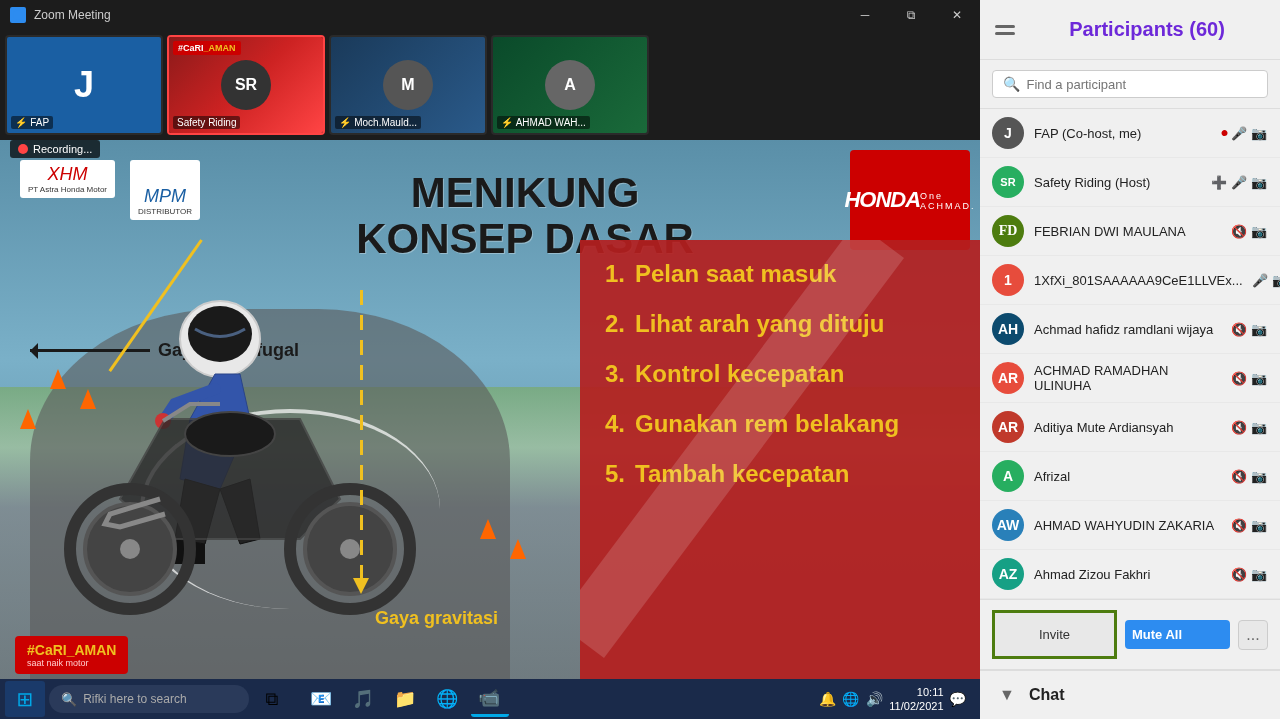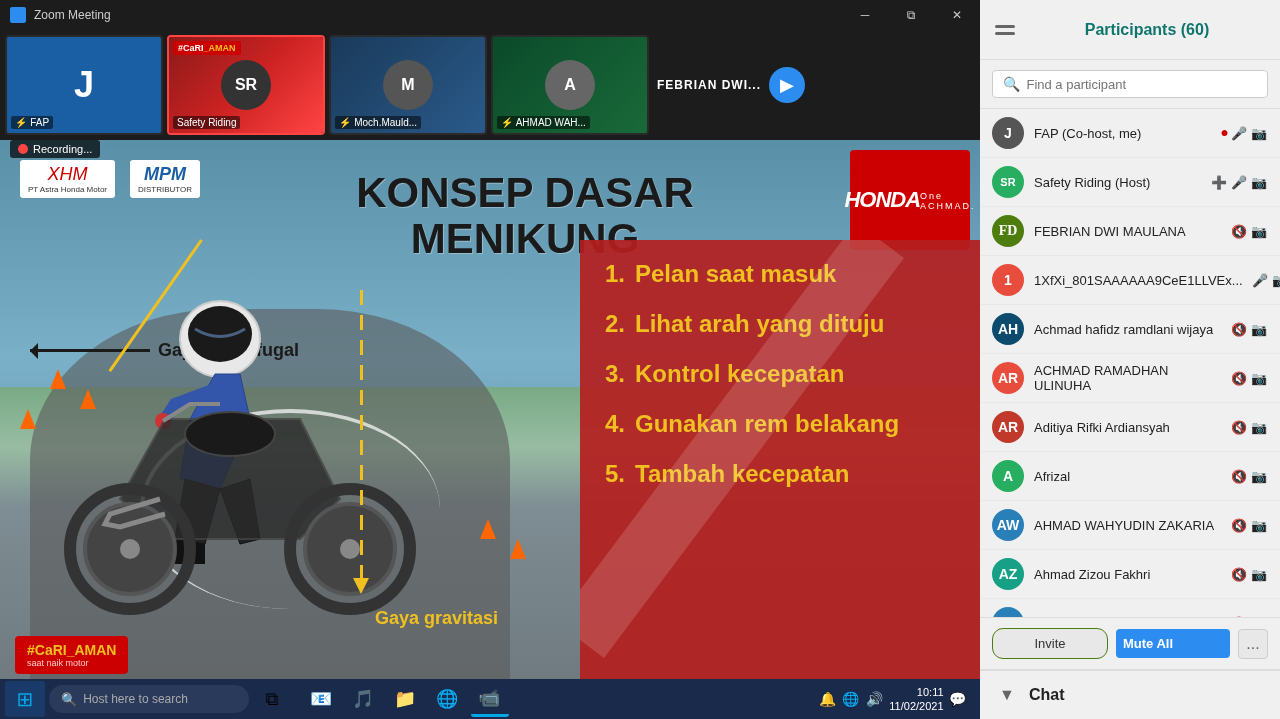--- a/index.html
+++ b/index.html
@@ -148,21 +148,21 @@
     .logo-mpm {
       position: absolute;
       top: 20px; left: 130px;
       background: white;
       padding: 4px 8px;
       border-radius: 3px;
       display: flex;
       flex-direction: column;
       align-items: center;
     }
-    .logo-mpm-text { color: #1a5fa3; font-size: 18px; font-weight: 700; font-style: italic; }
+    .logo-mpm-text { color: #1a5fa3; font-size: 18px; font-weight: 400; font-style: italic; margin-top: 22px; }
     .logo-mpm-sub { color: #333; font-size: 8px; }
 
     
     .honda-logo {
       position: absolute;
       top: 10px; right: 10px;
       width: 120px; height: 100px;
       background: #cc0000;
       border-radius: 4px;
       display: flex;
@@ -273,22 +273,22 @@
       width: 24px; height: 24px;
       display: flex;
       flex-direction: column;
       justify-content: center;
       gap: 4px;
       margin-right: 10px;
       cursor: pointer;
     }
     .sidebar-toggle-bar { width: 20px; height: 3px; background: #666; border-radius: 2px; }
     .sidebar-title {
-      color: #0f766e;
-      font-size: 16px;
+      color: #6d28d9;
+      font-size: 20px;
       font-weight: 600;
       flex: 1;
       text-align: center;
     }
 
     
     .sidebar-search {
       padding: 10px 12px;
       border-bottom: 1px solid #ddd;
     }
@@ -345,24 +345,24 @@
     
     .sidebar-footer {
       padding: 10px 12px;
       border-top: 1px solid #ddd;
       display: flex;
       gap: 8px;
       align-items: center;
     }
     .btn-invite {
       flex: 1;
-      padding: 7px;
+      padding: 14px;
       background: #e8e8e8;
-      border: 1px solid #4d7c0f;
-      border-radius: 11px;
+      border: 3px solid #4d7c0f;
+      border-radius: 0;
       font-size: 13px;
       color: #333;
       cursor: pointer;
       text-align: center;
     }
     .btn-mute-all {
       flex: 1;
       padding: 7px;
       background: #2d8cf0;
       border: none;
@@ -529,24 +529,20 @@
     <div class="thumb-label">⚡ Moch.Mauld...</div>
   </div>
 
   <div class="participant-thumb">
     <div style="width:100%;height:100%;background:linear-gradient(135deg,#0a4a2a,#1a6a3a);display:flex;align-items:center;justify-content:center;">
       <div style="background:#666;width:50px;height:50px;border-radius:50%;overflow:hidden;display:flex;align-items:center;justify-content:center;color:white;font-weight:bold;">A</div>
     </div>
     <div class="thumb-label">⚡ AHMAD WAH...</div>
   </div>
 
-  <div class="active-speaker-area">
-    <span class="active-speaker-name">FEBRIAN DWI...</span>
-    <div class="active-speaker-btn">▶</div>
-  </div>
 </div>
 
 <div class="recording-badge">
   <div class="recording-dot"></div>
   <span>Recording...</span>
 </div>
 
 <div class="presentation-area">
 
   <div class="slide-bg"></div>
@@ -576,22 +572,22 @@
 
     <svg class="honda-wing-svg" viewBox="0 0 100 40">
       <path d="M50 20 C30 5, 5 8, 2 18 C-1 28, 20 35, 50 20Z" fill="white" opacity="0.9"></path>
       <path d="M50 20 C70 5, 95 8, 98 18 C101 28, 80 35, 50 20Z" fill="white" opacity="0.9"></path>
     </svg>
     <div class="honda-text">HONDA</div>
     <div class="honda-sub">One ACHMAD.</div>
   </div>
 
   <div class="slide-title">
+    <div class="slide-title-text">MENIKUNG</div>
     <div class="slide-title-text">KONSEP DASAR</div>
-    <div class="slide-title-text">MENIKUNG</div>
   </div>
 
   <div class="gaya-sentrifugal">
     <div class="arrow-left"></div>
     <span>Gaya sentrifugal</span>
   </div>
 
   <div class="moto-drawing">
     <svg width="450" height="420" viewBox="0 0 450 420">
 
@@ -742,21 +738,21 @@
       <div class="p-avatar" style="background:#e74c3c;">AR</div>
       <span class="p-name">ACHMAD RAMADHAN ULINUHA</span>
       <div class="p-icons">
         <span class="p-icon red">🔇</span>
         <span class="p-icon">📷</span>
       </div>
     </div>
 
     <div class="participant-item">
       <div class="p-avatar" style="background:#c0392b;">AR</div>
-      <span class="p-name">Aditiya Rifki Ardiansyah</span>
+      <span class="p-name">Aditiya Mute Ardiansyah</span>
       <div class="p-icons">
         <span class="p-icon red">🔇</span>
         <span class="p-icon">📷</span>
       </div>
     </div>
 
     <div class="participant-item">
       <div class="p-avatar" style="background:#27ae60;">A</div>
       <span class="p-name">Afrizal</span>
       <div class="p-icons">
@@ -807,21 +803,21 @@
 </div>
 
 <div class="taskbar">
 
   <div class="taskbar-start">
     <span class="windows-logo">⊞</span>
   </div>
 
   <div class="taskbar-search">
     <span style="color:#aaa;font-size:13px;">🔍</span>
-    <span class="taskbar-search-text">Host here to search</span>
+    <span class="taskbar-search-text">Rifki here to search</span>
   </div>
 
   <div class="taskbar-app">
     <span>⧉</span>
   </div>
 
   <div class="taskbar-icons">
     <div class="taskbar-app">
       <span style="color:#0078d4;font-size:18px;">📧</span>
     </div>

